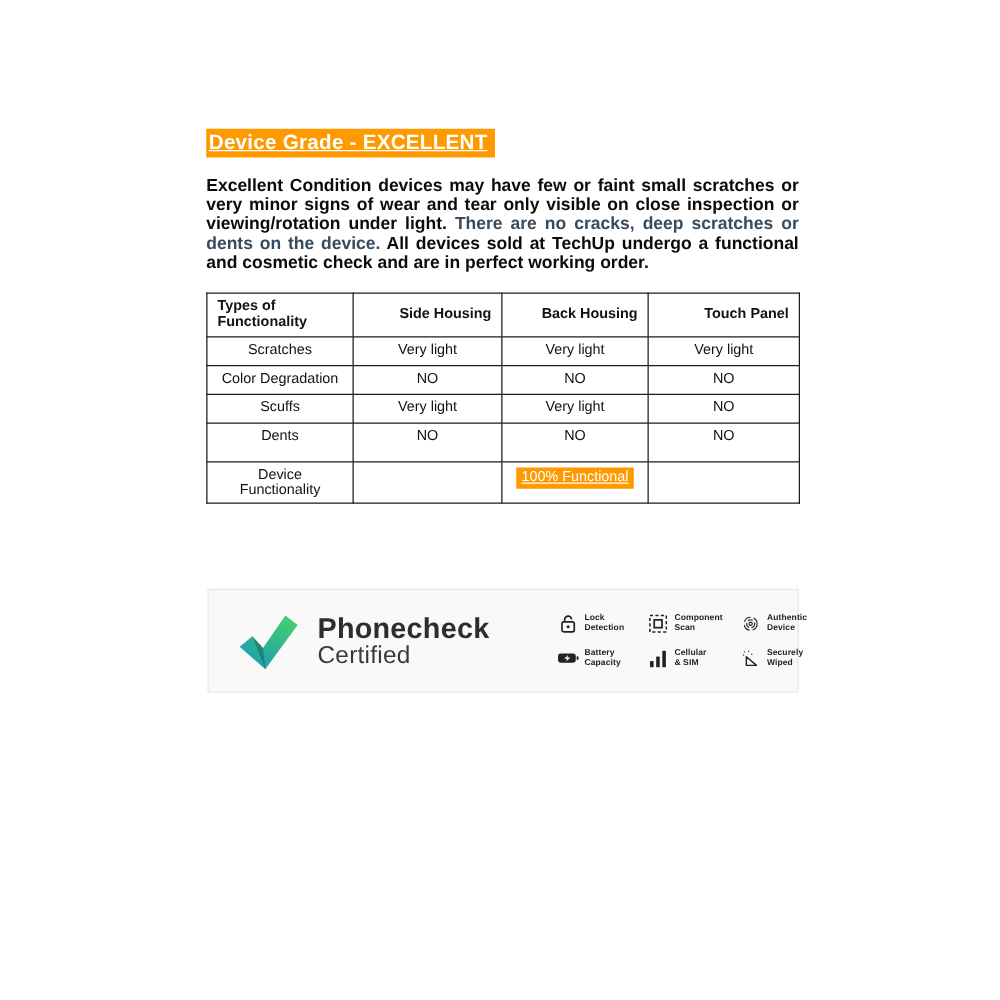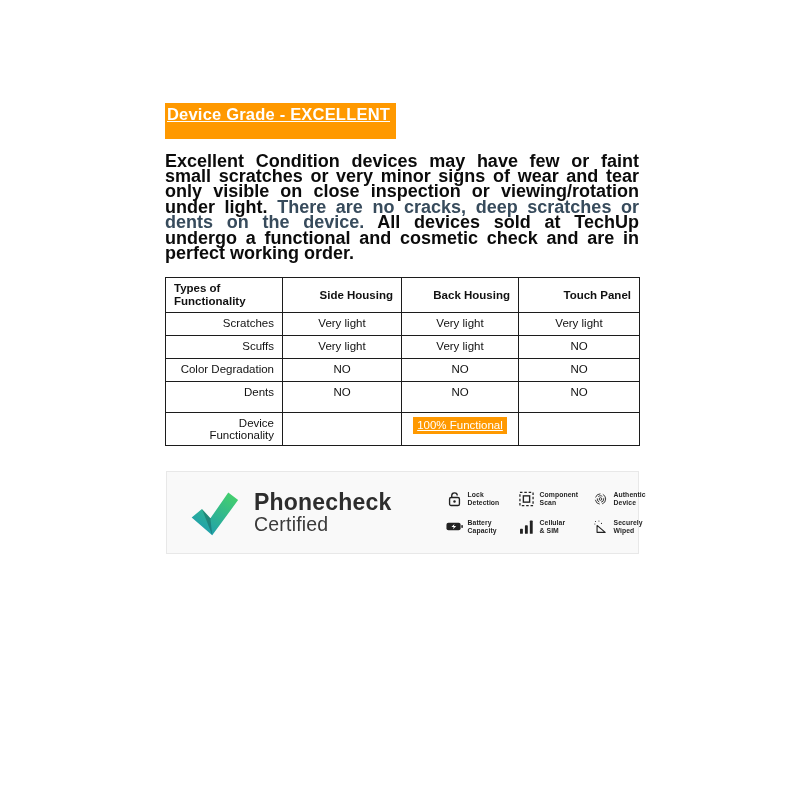--- a/index.html
+++ b/index.html
@@ -7,27 +7,27 @@
   body { font-family:"Liberation Sans","DejaVu Sans",sans-serif; position:relative; overflow:hidden; }
 
   .content { position:absolute; left:165px; top:103px; width:474px; }
 
   .grade-title { font-size:16.5px; font-weight:bold; line-height:1; }
   .grade-title .highlight {
     display:inline-block;
     background:var(--accent-orange,#ff9900);
     color:#ffffff;
     text-decoration:underline;
-    padding:3px 6px 16px 2px;
+    padding:3px 6px 3px 2px;
     letter-spacing:0.2px;
   }
 
   .description {
     margin-top:15px;
-    font-size:18px;
+    font-size:14px;
     font-weight:bold;
     line-height:15.4px;
     text-align:justify;
     color:#0b0b0b;
     width:474px;
   }
   .description .slate { color:var(--slate-text,#374b5c); }
 
   table.imperfections {
     margin-top:16px;
@@ -45,21 +45,21 @@
   }
   table.imperfections thead th {
     font-weight:bold;
     text-align:right;
     vertical-align:middle;
     height:33px;
     line-height:13px;
   }
   table.imperfections thead th.col-type { text-align:left; }
   table.imperfections tbody td { vertical-align:top; text-align:center; font-weight:normal; }
-  table.imperfections tbody td:first-child { text-align:right; }
+  table.imperfections tbody td:first-child { text-align:center; }
   tr.row-std { height:23px; }
   tr.row-dents { height:31px; }
   tr.row-func  { height:28px; }
   tr.row-func td { vertical-align:middle; }
   .func-highlight {
     display:inline-block;
     background:var(--accent-orange,#ff9900);
     color:#ffffff;
     padding:2px 4px 3px 4px;
     text-decoration:underline;
@@ -116,29 +116,29 @@
       </tr>
     </thead>
     <tbody>
       <tr class="row-std">
         <td>Scratches</td>
         <td>Very light</td>
         <td>Very light</td>
         <td>Very light</td>
       </tr>
       <tr class="row-std">
+        <td>Color Degradation</td>
+        <td>NO</td>
+        <td>NO</td>
+        <td>NO</td>
+      </tr>
+      <tr class="row-std">
         <td>Scuffs</td>
         <td>Very light</td>
         <td>Very light</td>
-        <td>NO</td>
-      </tr>
-      <tr class="row-std">
-        <td>Color Degradation</td>
-        <td>NO</td>
-        <td>NO</td>
         <td>NO</td>
       </tr>
       <tr class="row-dents">
         <td>Dents</td>
         <td>NO</td>
         <td>NO</td>
         <td>NO</td>
       </tr>
       <tr class="row-func">
         <td>Device Functionality</td>

